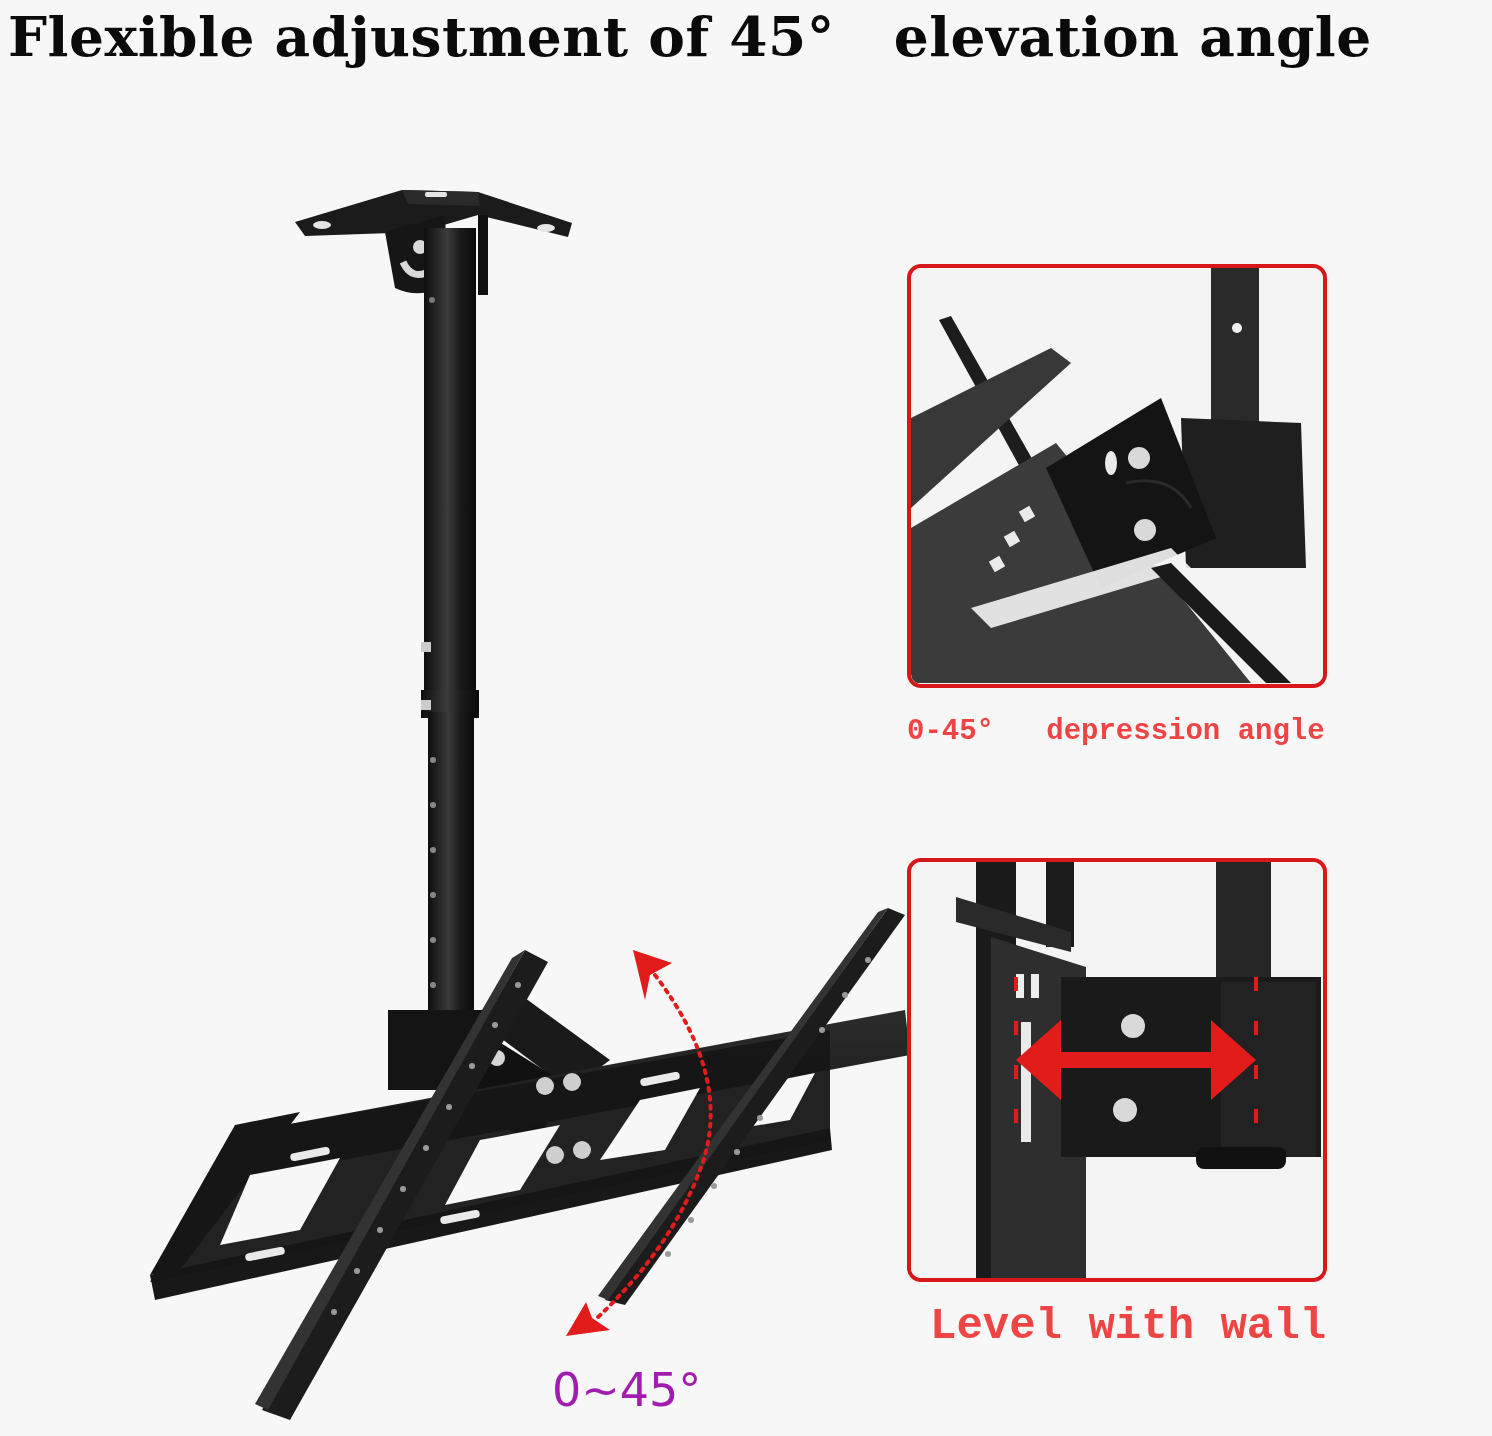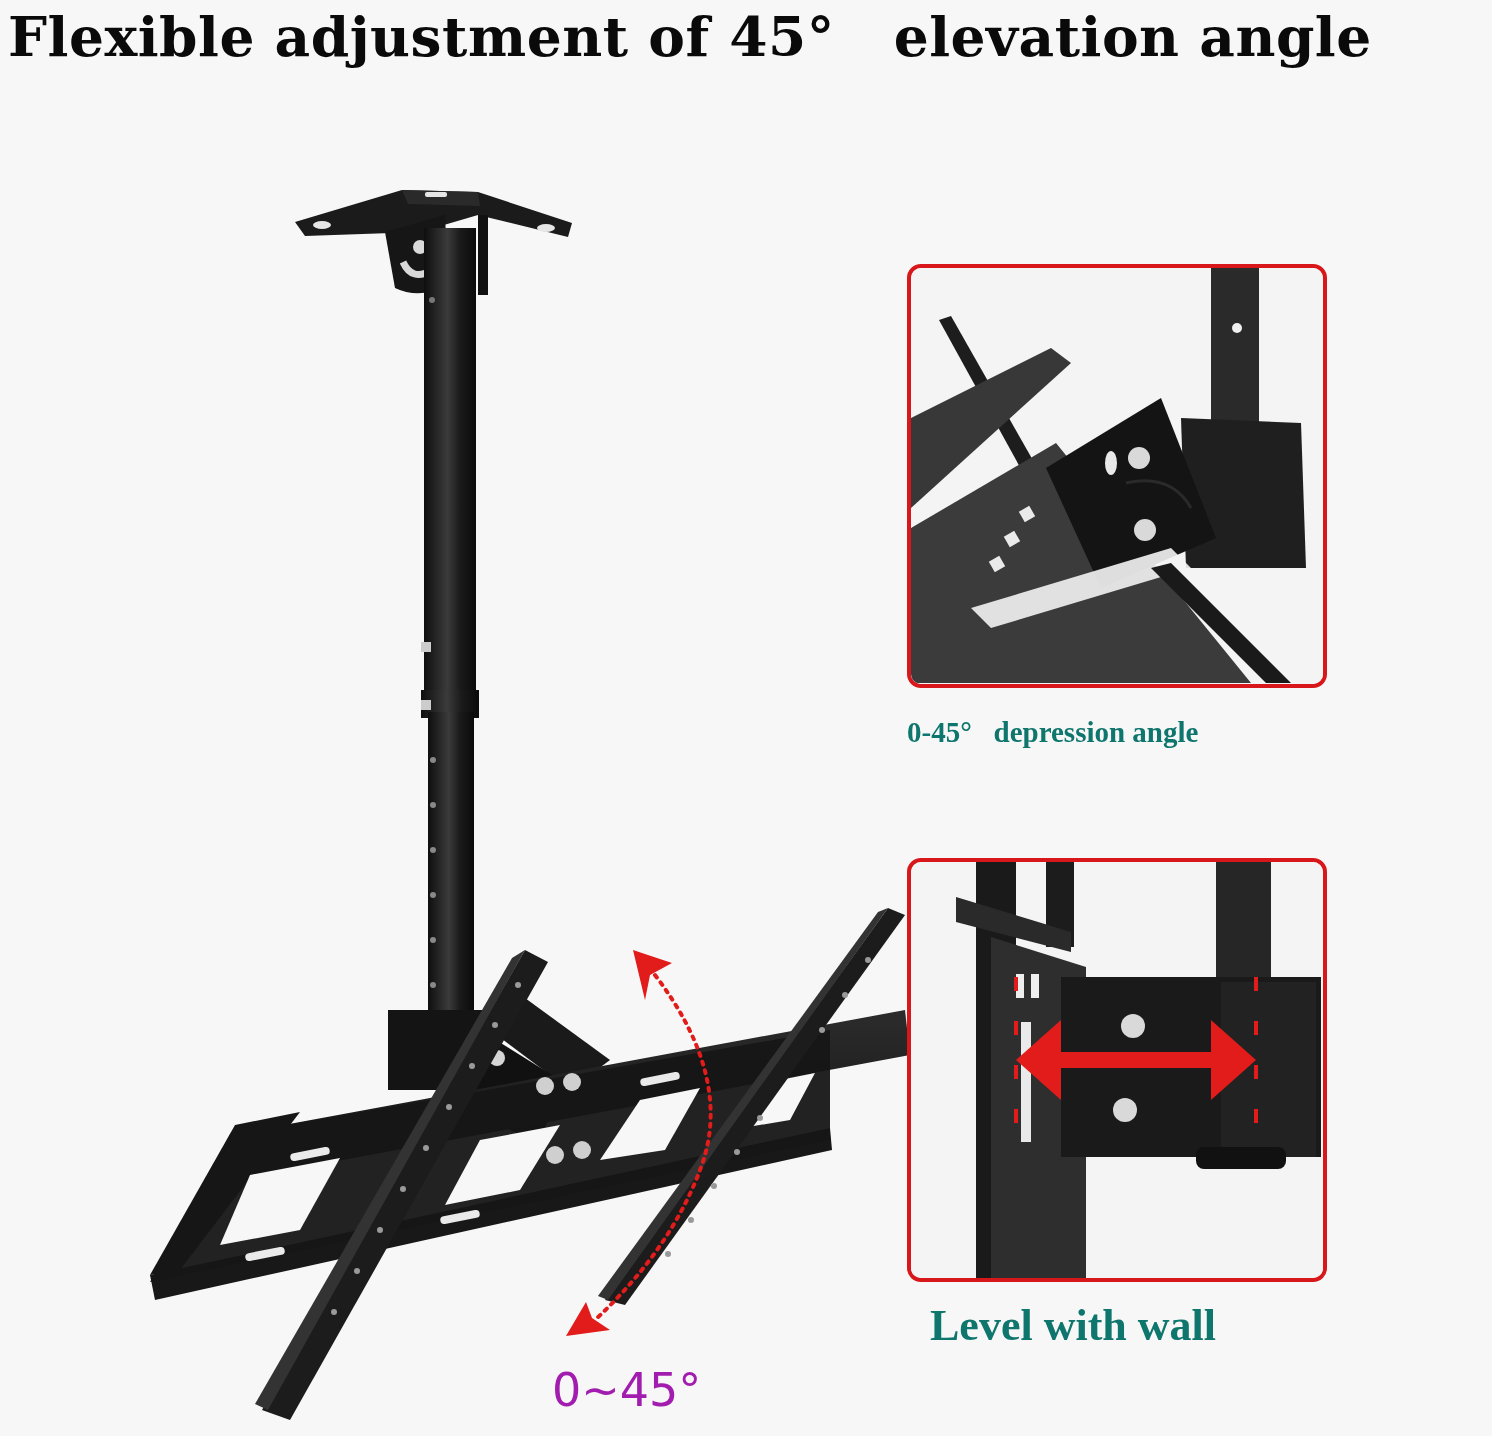--- a/index.html
+++ b/index.html
@@ -15,22 +15,22 @@
     white-space: pre;
   }
   .scene { position: absolute; left: 0; top: 0; width: 1492px; height: 1436px; }
   .panel {
     position: absolute; border: 4px solid #d8171a; border-radius: 14px;
     background: #f2f2f2; overflow: hidden; box-sizing: border-box;
   }
   .panel-top { left: 907px; top: 264px; width: 420px; height: 424px; }
   .panel-bottom { left: 907px; top: 858px; width: 420px; height: 424px; }
   .caption {
-    position: absolute; font-family: Liberation Serif, serif; font-weight: bold;
-    color: #0f766e; white-space: pre;
+    position: absolute; font-family: Liberation Mono, monospace; font-weight: bold;
+    color: #ef4444; white-space: pre;
   }
   .caption-depression { left: 907px; top: 712px; font-size: 29px; line-height: 40px; }
   .caption-level { left: 930px; top: 1296px; font-size: 44px; line-height: 60px; }
   .angle-label {
     position: absolute; left: 552px; top: 1362px;
     font-family: "DejaVu Sans", sans-serif; font-size: 46px; line-height: 56px;
     color: #a21caf; white-space: pre;
   }
   svg { display: block; }
 </style>

